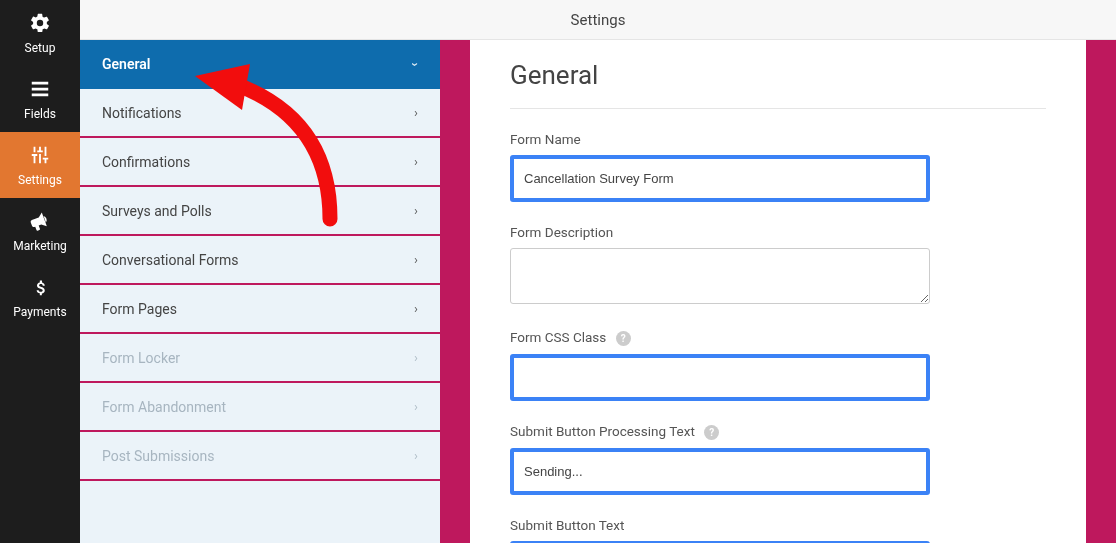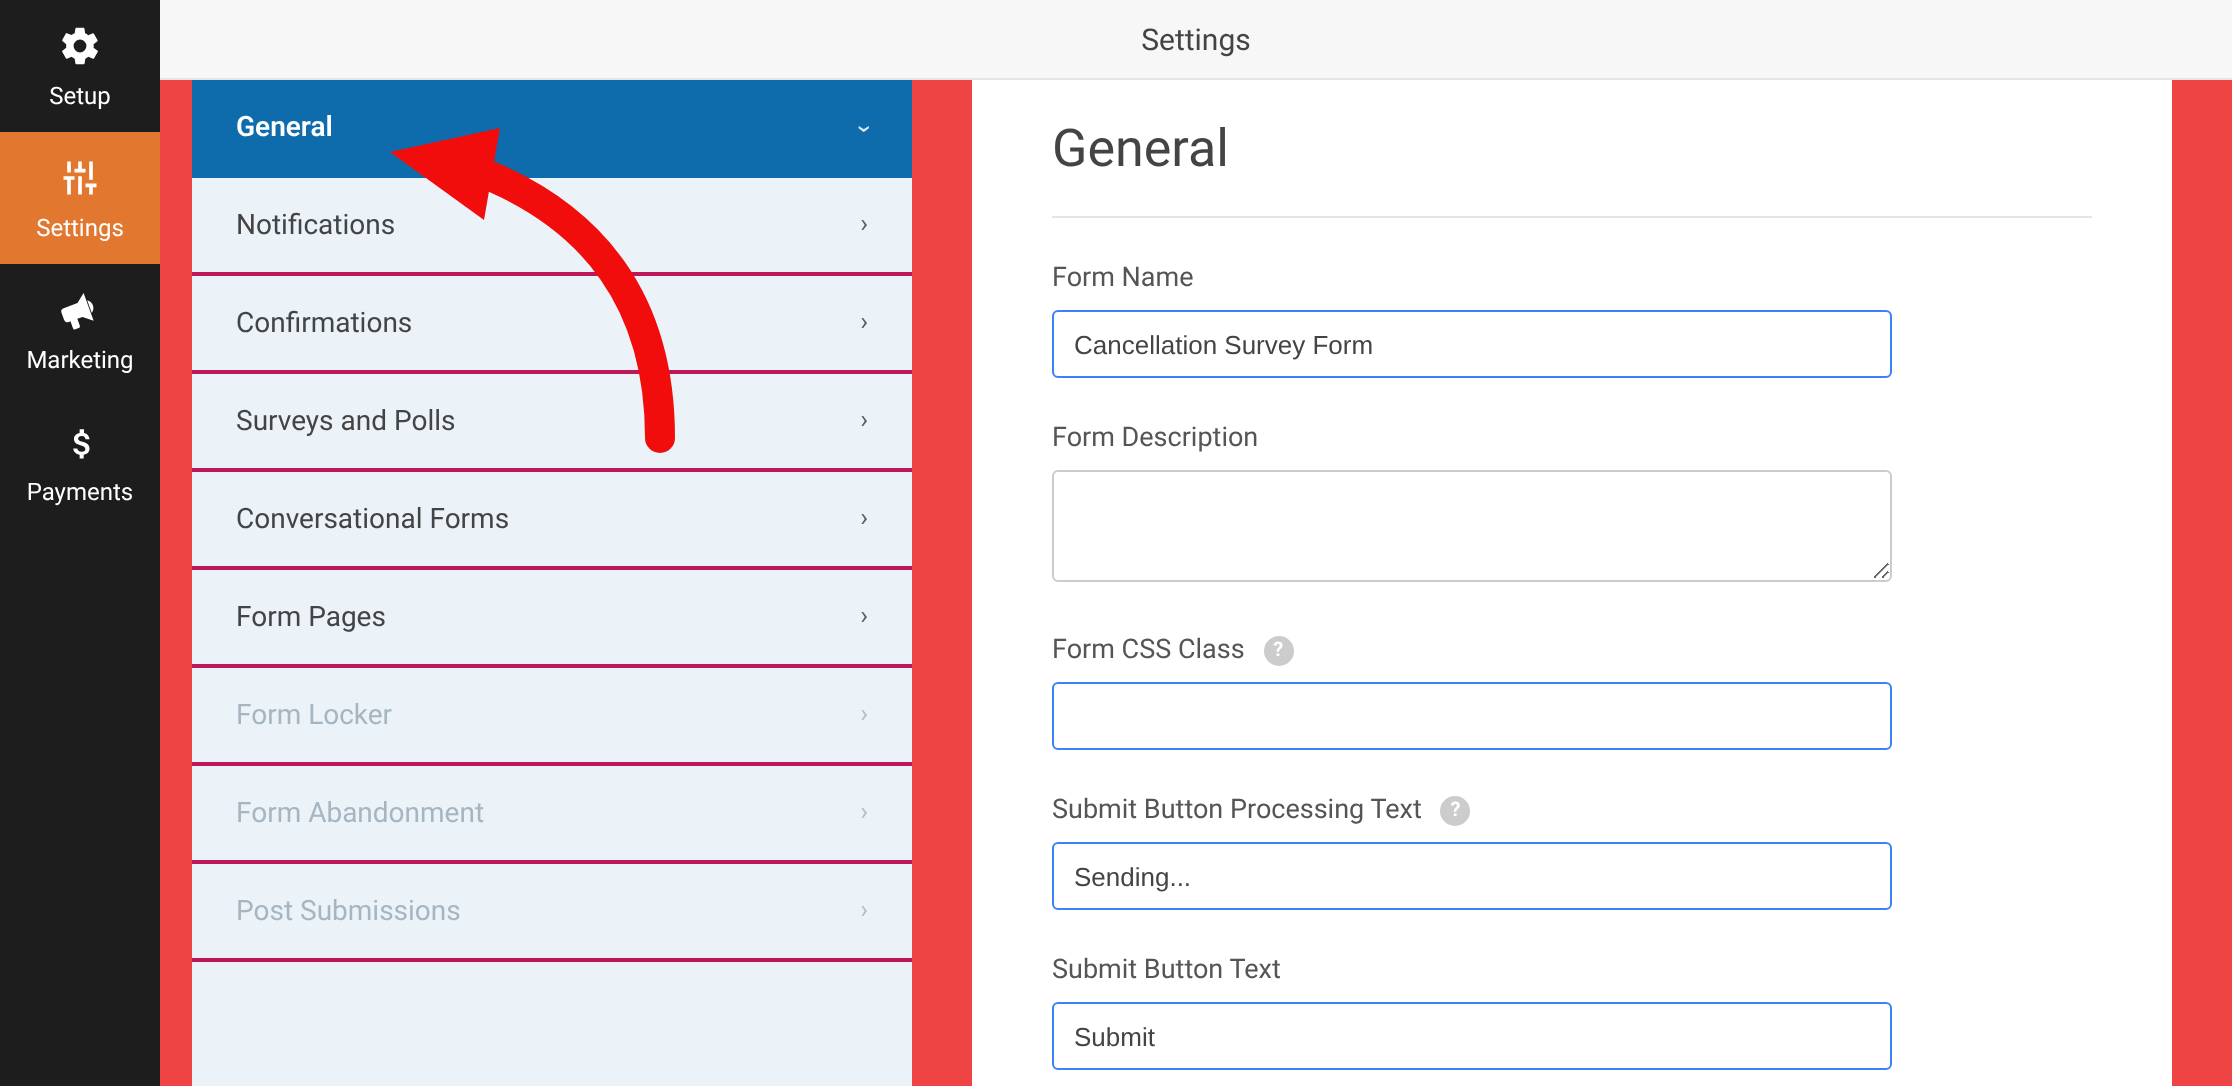--- a/index.html
+++ b/index.html
@@ -48,22 +48,21 @@
     display: flex;
     align-items: center;
     justify-content: center;
   }
   .page-header-title { font-size: 15px; color: #444; }
 
   .content-row {
     flex: 1;
     display: flex;
     min-height: 0;
-    background: #ef4444;
-    padding-left: 16px;
+    background: #be185d;
   }
 
   
   .sub-menu {
     width: 360px;
     background: #ebf3f9;
     flex-shrink: 0;
     display: flex;
     flex-direction: column;
   }
@@ -130,23 +129,23 @@
     font-size: 10px;
     line-height: 15px;
     text-align: center;
     margin-left: 6px;
     vertical-align: middle;
     font-weight: bold;
   }
   .text-input {
     width: 420px;
     max-width: 100%;
-    height: 34px;
+    height: 47px;
     padding: 6px 10px;
-    border: 1px solid #3b82f6;
+    border: 4px solid #3b82f6;
     border-radius: 3px;
     font-size: 13px;
     color: #444;
     background: #fff;
   }
   .textarea-input {
     width: 420px;
     max-width: 100%;
     height: 56px;
     padding: 6px 10px;
@@ -177,20 +176,28 @@
 <div class="app">
   <div class="nav-rail">
     <div class="nav-item">
       <span class="nav-icon">
         <svg viewBox="0 0 24 24">
             <path d="M19.4 13a7.5 7.5 0 0 0 .1-1 7.5 7.5 0 0 0-.1-1l2.1-1.6a.5.5 0 0 0 .1-.6l-2-3.5a.5.5 0 0 0-.6-.2l-2.5 1a7.3 7.3 0 0 0-1.7-1l-.4-2.6A.5.5 0 0 0 14 2h-4a.5.5 0 0 0-.5.4L9.1 5a7.3 7.3 0 0 0-1.7 1l-2.5-1a.5.5 0 0 0-.6.2l-2 3.5a.5.5 0 0 0 .1.6L4.5 11a7.5 7.5 0 0 0 0 2l-2.1 1.6a.5.5 0 0 0-.1.6l2 3.5a.5.5 0 0 0 .6.2l2.5-1a7.3 7.3 0 0 0 1.7 1l.4 2.6a.5.5 0 0 0 .5.4h4a.5.5 0 0 0 .5-.4l.4-2.6a7.3 7.3 0 0 0 1.7-1l2.5 1a.5.5 0 0 0 .6-.2l2-3.5a.5.5 0 0 0-.1-.6ZM12 15.5A3.5 3.5 0 1 1 15.5 12 3.5 3.5 0 0 1 12 15.5Z"></path>
           </svg>
       </span>
       <span class="nav-label">Setup</span>
     </div>
+    <div class="nav-item">
+      <span class="nav-icon">
+        <svg viewBox="0 0 24 24">
+            <path d="M3 4h18v3H3V4m0 6.5h18v3H3v-3M3 17h18v3H3v-3Z"></path>
+          </svg>
+      </span>
+      <span class="nav-label">Fields</span>
+    </div>
     <div class="nav-item active">
       <span class="nav-icon sliders">
         <svg viewBox="0 0 24 24">
             <path d="M3 17v2h6v-2H3m0-12v2h10V5H3m10 16v-2h8v-2h-8v-2h-2v6h2M7 9v2H3v2h4v2h2V9H7m14 4v-2H11v2h10m-6-4h2V7h4V5h-4V3h-2v6Z"></path>
           </svg>
       </span>
       <span class="nav-label">Settings</span>
     </div>
     <div class="nav-item">
       <span class="nav-icon bullhorn">

